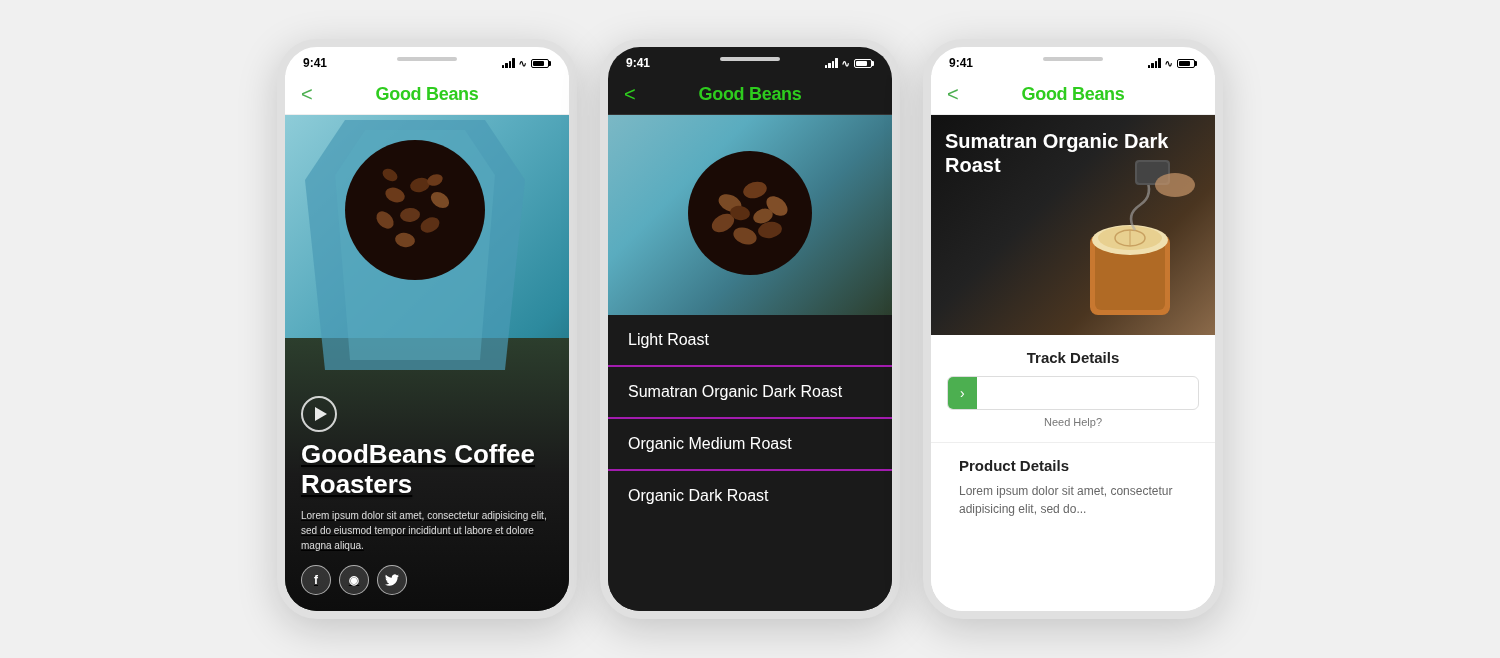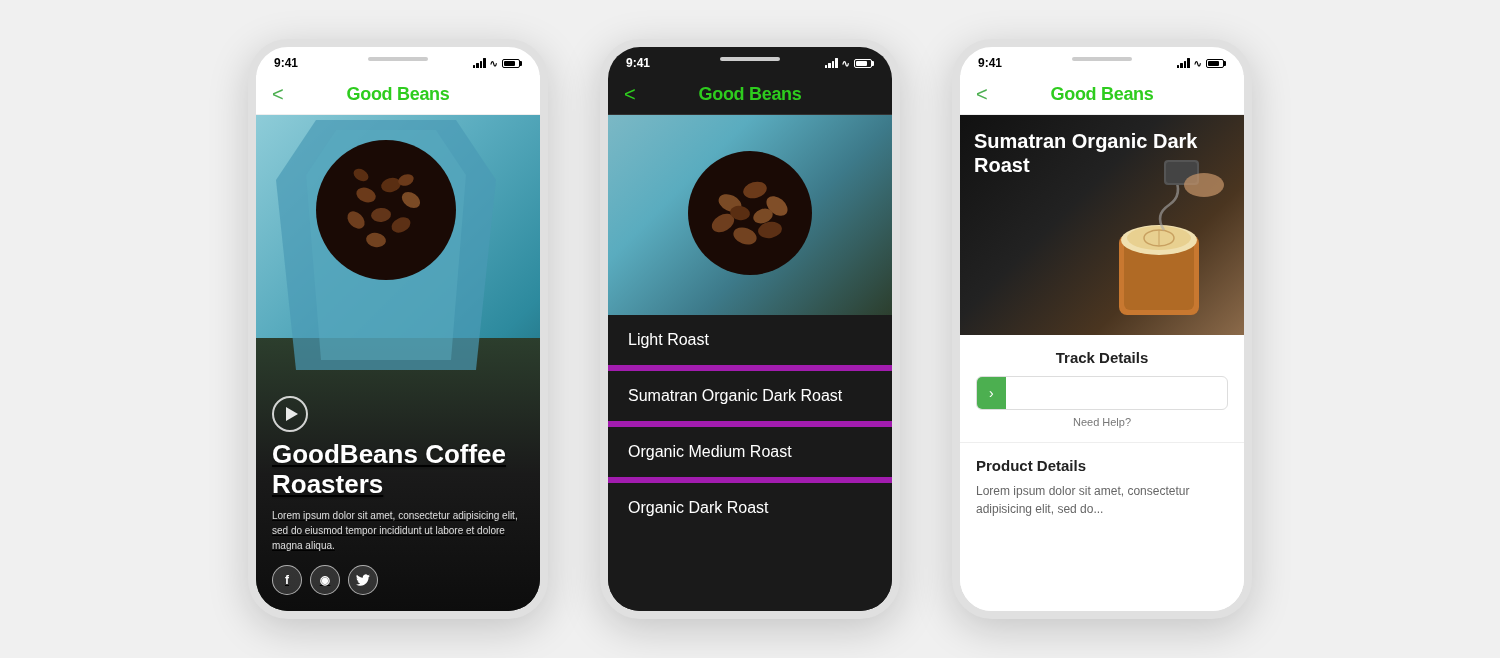--- a/index.html
+++ b/index.html
@@ -7,21 +7,21 @@
       background: #f0f0f0;
       display: flex;
       justify-content: center;
       align-items: center;
       min-height: 658px;
       width: 1500px;
       font-family: -apple-system, BlinkMacSystemFont, 'Helvetica Neue', Arial, sans-serif;
     }
     .phones-container {
       display: flex;
-      gap: 52px;
+      gap: 23px;
       align-items: center;
       justify-content: center;
       padding: 30px;
     }
     .phone {
       width: 300px;
       height: 580px;
       background: #fff;
       border-radius: 40px;
       box-shadow: 0 10px 40px rgba(0,0,0,0.18);
@@ -164,21 +164,21 @@
       align-items: center;
       justify-content: center;
     }
     .menu-list {
       flex: 1;
       background: #1a1a1a;
       overflow-y: auto;
     }
     .menu-item {
       padding: 16px 20px;
-      border-bottom: 6px solid #a21caf;
+      border-bottom: 2px solid #a21caf;
       color: #fff;
       font-size: 16px;
     }
     .menu-item:last-child { border-bottom: none; }
     
     .phone3-content {
       flex: 1;
       overflow-y: auto;
       background: #fff;
     }
@@ -233,21 +233,21 @@
       color: #fff;
       font-size: 14px;
       cursor: pointer;
     }
     .need-help {
       text-align: center;
       font-size: 11px;
       color: #777;
     }
     .product-details-section {
-      padding: 14px 16px;
+      padding: 14px 28px;
     }
     .product-details-title {
       font-size: 15px;
       font-weight: 700;
       margin-bottom: 8px;
       color: #222;
     }
     .product-details-text {
       font-size: 12px;
       color: #666;

